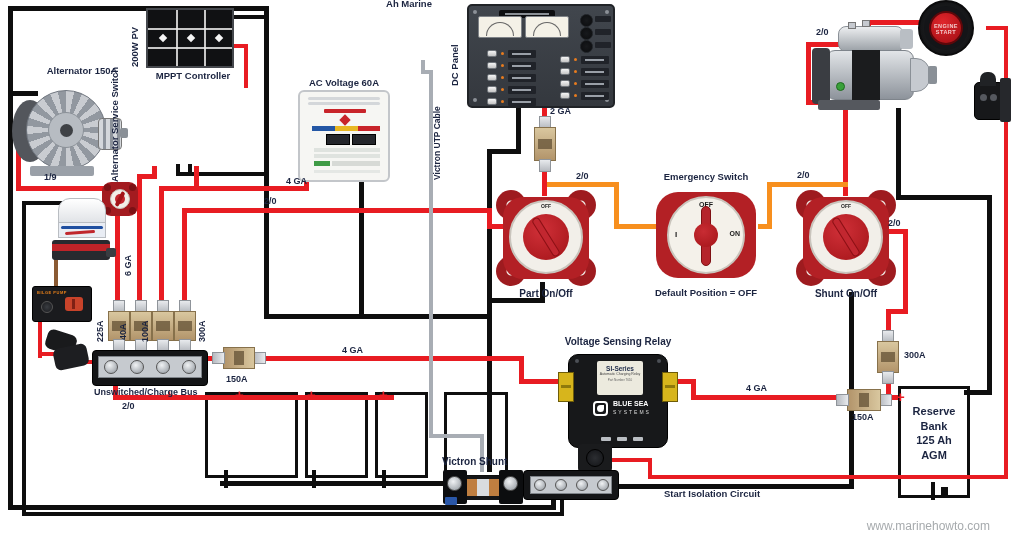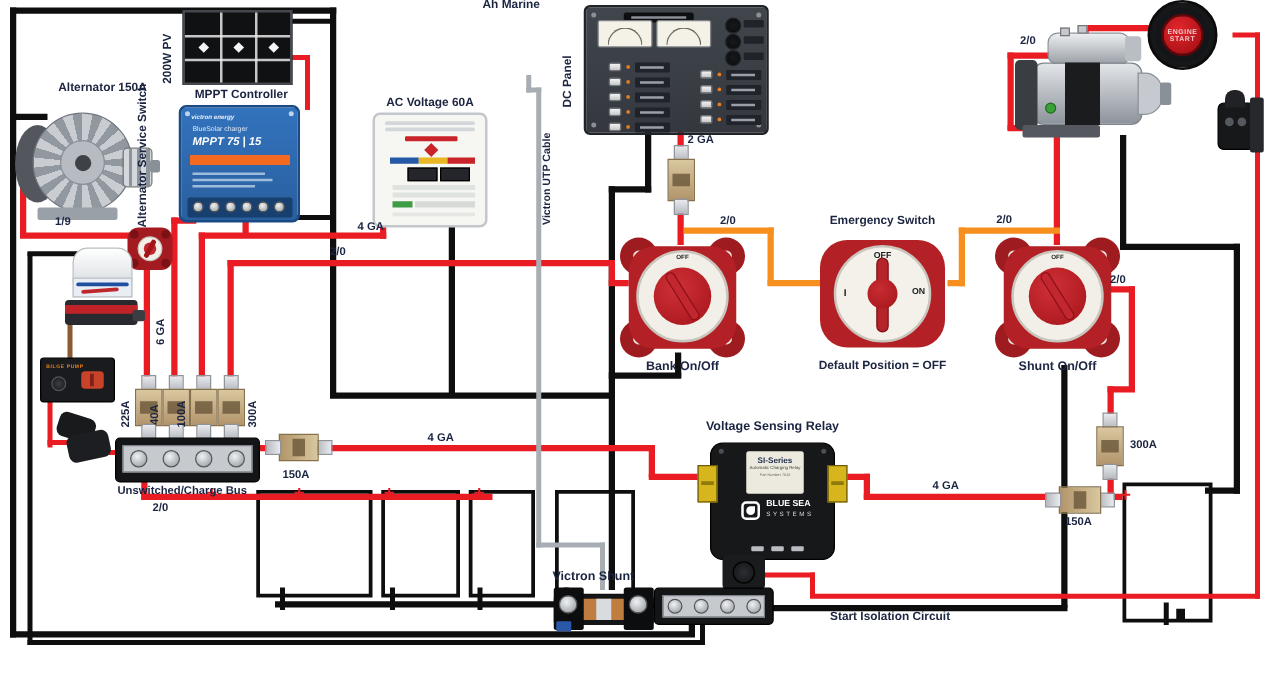--- a/index.html
+++ b/index.html
@@ -183,38 +183,20 @@
   <div style="position:absolute;left:102px;top:182px;width:36px;height:34px;background:#a31b20;border-radius:9px;">
     <div style="position:absolute;left:2px;top:2px;width:7px;height:7px;border-radius:50%;background:#7c1115;"></div>
     <div style="position:absolute;right:2px;top:2px;width:7px;height:7px;border-radius:50%;background:#7c1115;"></div>
     <div style="position:absolute;left:2px;bottom:2px;width:7px;height:7px;border-radius:50%;background:#7c1115;"></div>
     <div style="position:absolute;right:2px;bottom:2px;width:7px;height:7px;border-radius:50%;background:#7c1115;"></div>
     <div style="position:absolute;left:8px;top:7px;width:20px;height:20px;border-radius:50%;background:#f2efe9;border:1px solid #c9c4bc;box-sizing:border-box;"></div>
     <div style="position:absolute;left:13px;top:12px;width:10px;height:10px;border-radius:50%;background:#c22730;"></div>
     <div style="position:absolute;left:16px;top:9px;width:4px;height:16px;border-radius:2px;background:#a31418;transform:rotate(28deg);"></div>
   </div>
 
-  <div style="position:absolute;left:143px;top:84px;width:97px;height:94px;background:linear-gradient(#3273bd,#2a5f9e);border:2px solid #1b4a85;border-radius:6px;box-sizing:border-box;">
-    <div class="scr" style="left:3px;top:3px;background:#bcd4ec;"></div>
-    <div class="scr" style="right:3px;top:3px;background:#bcd4ec;"></div>
-    <div style="position:absolute;left:8px;top:5px;font:italic bold 5px 'Liberation Sans',sans-serif;color:#eaf2fb;">victron energy</div>
-    <div style="position:absolute;left:9px;top:15px;font:5.5px 'Liberation Sans',sans-serif;color:#dfe9f5;">BlueSolar charger</div>
-    <div style="position:absolute;left:9px;top:22px;font:italic bold 9px 'Liberation Sans',sans-serif;color:#fff;">MPPT 75 | 15</div>
-    <div style="position:absolute;left:7px;top:38px;width:80px;height:8px;background:#f2691f;"></div>
-    <div style="position:absolute;left:9px;top:52px;width:58px;height:2px;background:#cfe0f2;opacity:.7;"></div>
-    <div style="position:absolute;left:9px;top:57px;width:64px;height:2px;background:#cfe0f2;opacity:.7;"></div>
-    <div style="position:absolute;left:9px;top:62px;width:50px;height:2px;background:#cfe0f2;opacity:.7;"></div>
-    <div style="position:absolute;left:5px;top:72px;width:84px;height:16px;background:#173f70;border-radius:2px;"></div>
-    <div class="stud" style="left:9px;top:75px;width:9px;height:9px;"></div>
-    <div class="stud" style="left:22px;top:75px;width:9px;height:9px;"></div>
-    <div class="stud" style="left:35px;top:75px;width:9px;height:9px;"></div>
-    <div class="stud" style="left:48px;top:75px;width:9px;height:9px;"></div>
-    <div class="stud" style="left:61px;top:75px;width:9px;height:9px;"></div>
-    <div class="stud" style="left:74px;top:75px;width:9px;height:9px;"></div>
-  </div>
 
   <div style="position:absolute;left:298px;top:90px;width:92px;height:92px;background:#f6f6f3;border:2px solid #c3c6ca;border-radius:6px;box-sizing:border-box;">
     <div style="position:absolute;left:8px;top:5px;width:72px;height:3px;background:#d4d7da;border-radius:2px;"></div>
     <div style="position:absolute;left:8px;top:10px;width:72px;height:3px;background:#d4d7da;border-radius:2px;"></div>
     <div style="position:absolute;left:24px;top:17px;width:42px;height:4px;background:#c8242a;border-radius:1px;"></div>
     <div style="position:absolute;left:41px;top:24px;width:8px;height:8px;background:#c8242a;transform:rotate(45deg);"></div>
     <div style="position:absolute;left:12px;top:34px;width:23px;height:5px;background:#2457a5;"></div>
     <div style="position:absolute;left:35px;top:34px;width:23px;height:5px;background:#e8b723;"></div>
     <div style="position:absolute;left:58px;top:34px;width:22px;height:5px;background:#c8242a;"></div>
     <div style="position:absolute;left:26px;top:42px;width:22px;height:9px;background:#24262b;border:1px solid #000;"></div>
@@ -504,28 +486,35 @@
   <div class="lbl vlbl" style="left:95px;top:302px;height:40px;font-size:9px;">225A</div>
   <div class="lbl vlbl" style="left:118px;top:306px;height:34px;font-size:9px;">40A</div>
   <div class="lbl vlbl" style="left:140px;top:302px;height:40px;font-size:9px;">100A</div>
   <div class="lbl vlbl" style="left:197px;top:302px;height:40px;font-size:9px;">300A</div>
   <div class="lbl" style="left:94px;top:387px;font-size:9px;">Unswitched/Charge Bus</div>
   <div class="lbl" style="left:122px;top:401px;font-size:9px;">2/0</div>
   <div class="lbl" style="left:226px;top:374px;font-size:9px;">150A</div>
   <div class="lbl" style="left:342px;top:345px;font-size:9px;">4 GA</div>
   <div class="lbl" style="left:442px;top:456px;font-size:10px;">Victron Shunt</div>
   <div class="lbl ctr" style="left:564px;top:336px;width:108px;font-size:10px;">Voltage Sensing Relay</div>
-  <div class="lbl ctr" style="left:498px;top:288px;width:96px;font-size:10px;">Bank On/Off</div>
+  <div class="lbl ctr" style="left:498px;top:288px;width:96px;font-size:10px;">Part On/Off</div>
   <div class="lbl ctr" style="left:650px;top:172px;width:112px;">Emergency Switch</div>
   <div class="lbl ctr" style="left:645px;top:288px;width:122px;">Default Position = OFF</div>
   <div class="lbl" style="left:576px;top:171px;font-size:9px;">2/0</div>
   <div class="lbl" style="left:797px;top:170px;font-size:9px;">2/0</div>
   <div class="lbl" style="left:816px;top:27px;font-size:9px;">2/0</div>
   <div class="lbl" style="left:888px;top:218px;font-size:9px;">2/0</div>
   <div class="lbl ctr" style="left:798px;top:288px;width:96px;font-size:10px;">Shunt On/Off</div>
   <div class="lbl" style="left:904px;top:350px;font-size:9px;">300A</div>
   <div class="lbl" style="left:852px;top:412px;font-size:9px;">150A</div>
   <div class="lbl" style="left:746px;top:383px;font-size:9px;">4 GA</div>
   <div class="lbl" style="left:664px;top:489px;">Start Isolation Circuit</div>
 
-
+  <div style="position:absolute;left:900px;top:404px;width:68px;text-align:center;font:bold 11px/14.5px 'Liberation Sans',sans-serif;color:#1b2440;">
+    <div>Reserve</div>
+    <div>Bank</div>
+    <div>125 Ah</div>
+    <div>AGM</div>
+  </div>
+
+  <div style="position:absolute;left:830px;top:519px;width:160px;text-align:right;font:12px 'Liberation Sans',sans-serif;color:#a6aaad;">www.marinehowto.com</div>
 
 </div>
 
 </body></html>

